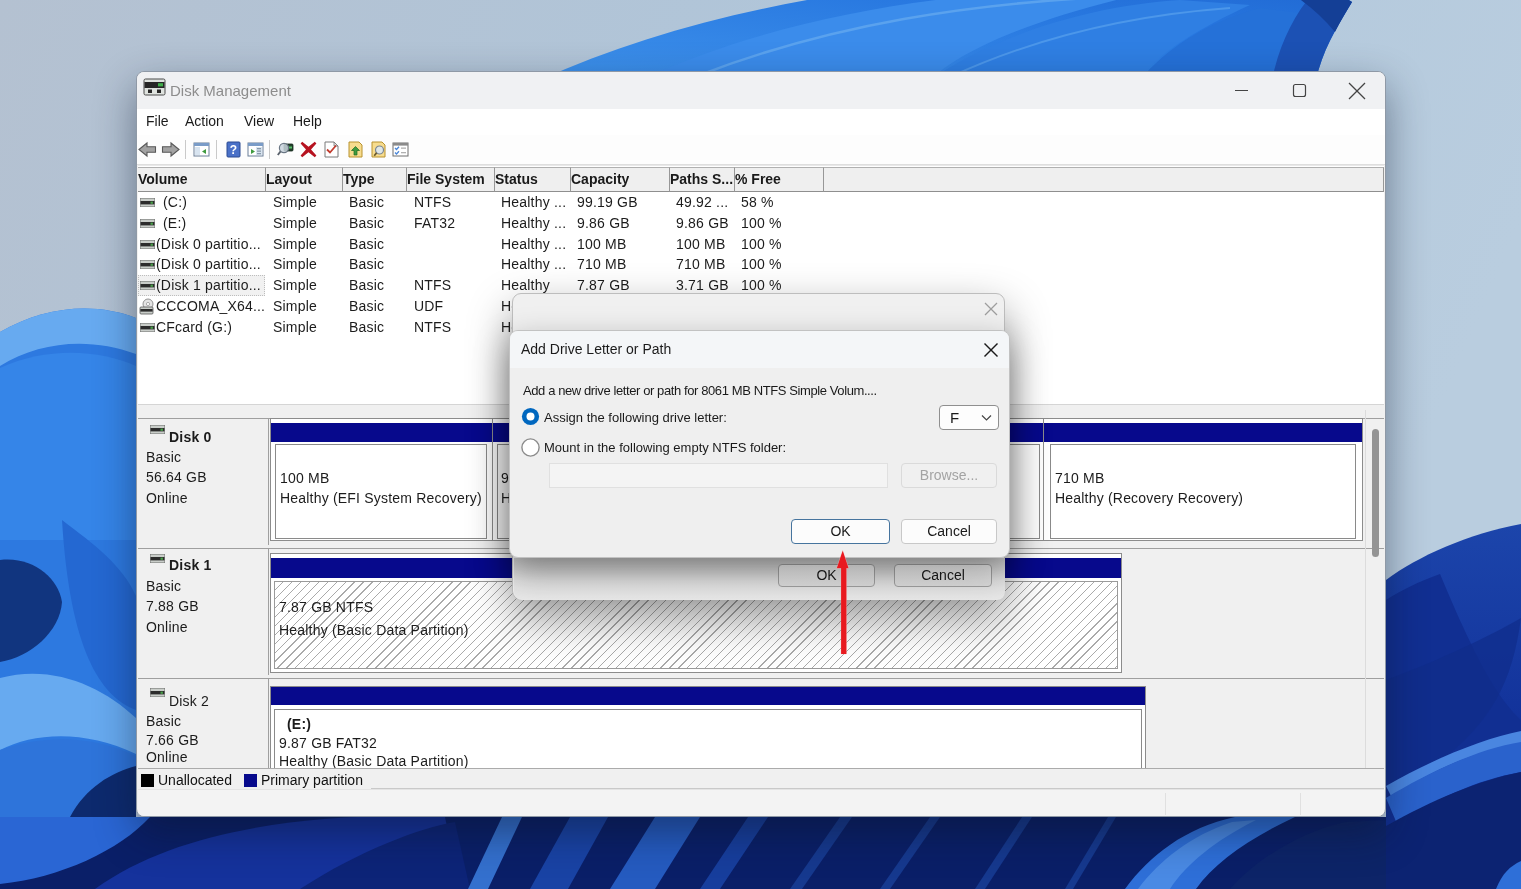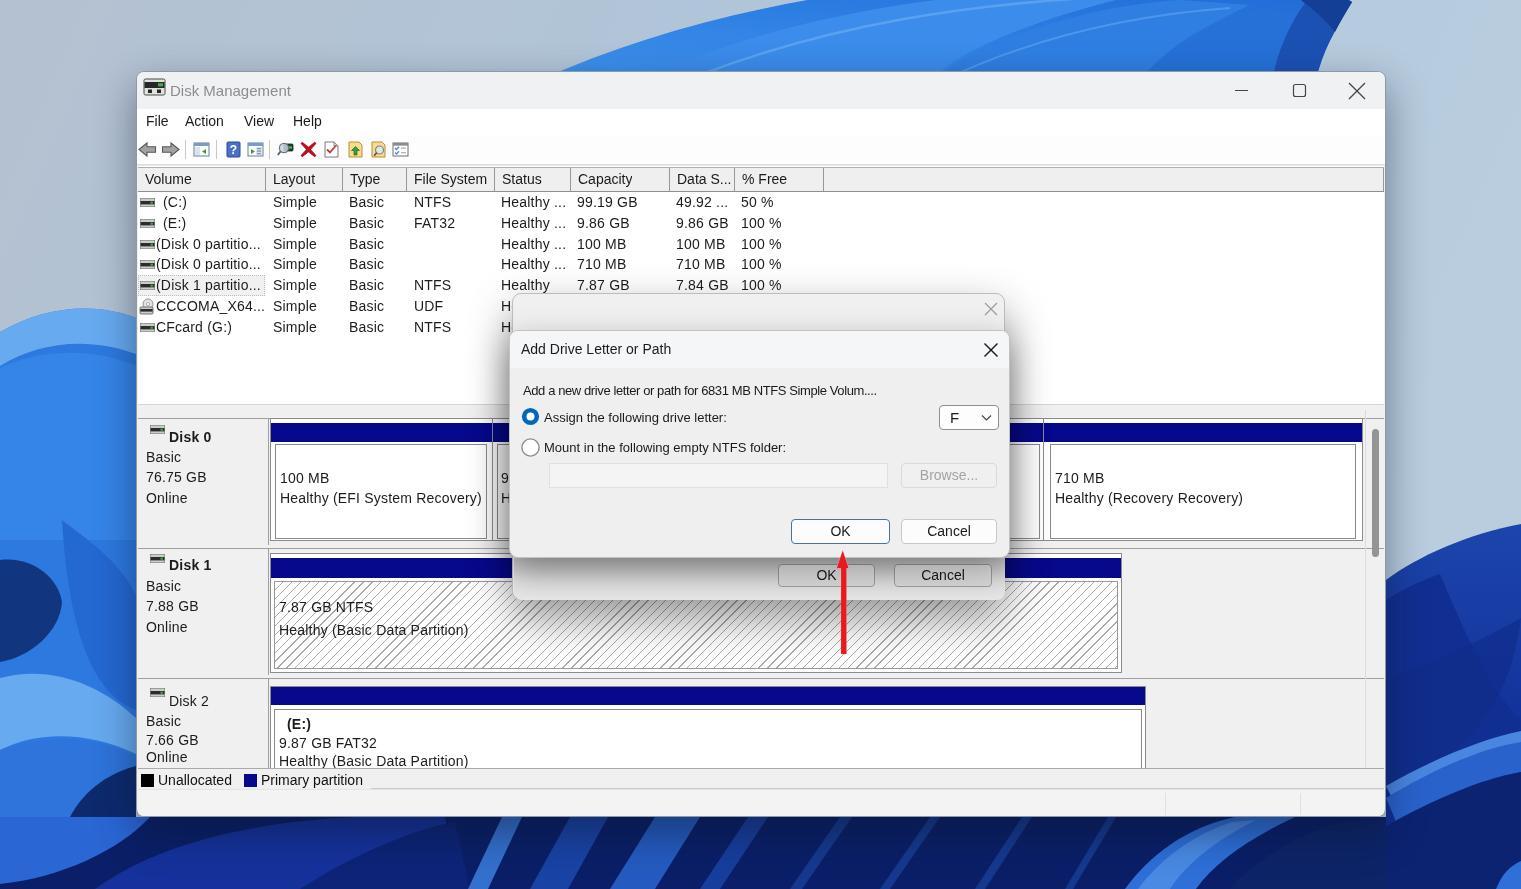--- a/index.html
+++ b/index.html
@@ -16,21 +16,21 @@
   }
   #titlebar { position:absolute; left:0; top:0; width:100%; height:37px; background:#f0f1f3; }
   #titlebar .ttl { position:absolute; left:33px; top:10px; font-size:15px; color:#8d8d8d; }
   #menubar { position:absolute; left:0; top:37px; width:100%; height:26px; background:#ffffff; font-size:14px; color:#1a1a1a; }
   #menubar span { position:absolute; top:4px; }
   #toolbar { position:absolute; left:0; top:63px; width:100%; height:30px; background:#fdfdfd; border-bottom:1px solid #dedede; }
   .tsep { position:absolute; top:5px; width:1px; height:19px; background:#c9c9c9; }
   .ticon { position:absolute; top:6px; width:17px; height:17px; }
   #listview { position:absolute; left:1px; top:93px; width:1246px; height:240px; background:#ffffff; border-top:1px solid #e8e8e8; border-bottom:1px solid #d5d5d5; }
   .hdr { position:absolute; top:1px; height:25px; background:#efefef; border-top:1px solid #b0b0b0; border-right:1px solid #979797; border-bottom:1px solid #8f8f8f; font-size:14px; color:#1a1a1a; }
-  .hdr span { position:absolute; top:3px; left:7px; white-space:nowrap; overflow:hidden; }
+  .hdr span { position:absolute; top:3px; left:0; white-space:nowrap; overflow:hidden;font-weight:bold; }
   .row { position:absolute; left:0; width:100%; height:21px; }
   .cell { position:absolute; font-size:14px; letter-spacing:0.2px; color:#1c1c1c; white-space:nowrap; top:2px; }
   .dico { position:absolute; left:2px; top:6px; width:15px; height:9px; }
   #lower { position:absolute; left:1px; top:338px; width:1246px; height:358px; background:#f0f0f0; }
   .navy { background:#07098c; }
   .rowline { position:absolute; left:0; width:100%; height:1px; background:#9f9f9f; }
   .dcell { position:absolute; left:1px; width:130px; background:#f0f0f0; border-right:1px solid #9f9f9f; }
   .gcell { position:absolute; background:#ffffff; border:1px solid #8c8c8c; }
   .pbox { position:absolute; background:#ffffff; border:1px solid #8a8a8a; }
   .ptxt { position:absolute; font-size:14px; letter-spacing:0.2px; color:#1c1c1c; white-space:nowrap; }
@@ -210,42 +210,42 @@
     <div class="hdr" style="left:269px;width:88px">
         <span>File System</span>
       </div>
     <div class="hdr" style="left:357px;width:76px">
         <span>Status</span>
       </div>
     <div class="hdr" style="left:433px;width:99px">
         <span>Capacity</span>
       </div>
     <div class="hdr" style="left:532px;width:65px">
-        <span>Data S...</span>
+        <span>Paths S...</span>
       </div>
     <div class="hdr" style="left:597px;width:89px">
         <span>% Free</span>
       </div>
     <div class="hdr" style="left:686px;width:560px">
         <span></span>
       </div>
     <div class="row" style="top:26px">
       <svg class="dico" viewBox="0 0 15 9">
           <rect x="0" y="0" width="15" height="9" rx="1" fill="#c9cdc9" stroke="#555" stroke-width="0.8"></rect>
           <rect x="0.5" y="3" width="14" height="3.4" fill="#2c2c2c"></rect>
           <rect x="10.5" y="3.6" width="2.4" height="2.2" fill="#49a049"></rect>
         </svg>
       <span class="cell" style="left:25px"> (C:)</span>
         <span class="cell" style="left:135px">Simple</span>
         <span class="cell" style="left:211px">Basic</span>
         <span class="cell" style="left:276px">NTFS</span>
         <span class="cell" style="left:363px">Healthy ...</span>
         <span class="cell" style="left:439px">99.19 GB</span>
         <span class="cell" style="left:538px">49.92 ...</span>
-        <span class="cell" style="left:603px">50 %</span>
+        <span class="cell" style="left:603px">58 %</span>
     </div>
     <div class="row" style="top:46.8px">
       <svg class="dico" viewBox="0 0 15 9">
           <rect x="0" y="0" width="15" height="9" rx="1" fill="#c9cdc9" stroke="#555" stroke-width="0.8"></rect>
           <rect x="0.5" y="3" width="14" height="3.4" fill="#2c2c2c"></rect>
           <rect x="10.5" y="3.6" width="2.4" height="2.2" fill="#49a049"></rect>
         </svg>
       <span class="cell" style="left:25px"> (E:)</span>
         <span class="cell" style="left:135px">Simple</span>
         <span class="cell" style="left:211px">Basic</span>
@@ -288,21 +288,21 @@
           <rect x="0" y="0" width="15" height="9" rx="1" fill="#c9cdc9" stroke="#555" stroke-width="0.8"></rect>
           <rect x="0.5" y="3" width="14" height="3.4" fill="#2c2c2c"></rect>
           <rect x="10.5" y="3.6" width="2.4" height="2.2" fill="#49a049"></rect>
         </svg>
       <span class="cell" style="left:18px">(Disk 1 partitio...</span>
         <span class="cell" style="left:135px">Simple</span>
         <span class="cell" style="left:211px">Basic</span>
         <span class="cell" style="left:276px">NTFS</span>
         <span class="cell" style="left:363px">Healthy</span>
         <span class="cell" style="left:439px">7.87 GB</span>
-        <span class="cell" style="left:538px">7.84 GB</span>
+        <span class="cell" style="left:538px">3.71 GB</span>
         <span class="cell" style="left:603px">100 %</span>
     </div>
     <div class="row" style="top:130px">
       <svg class="abs" style="left:1px;top:2px" width="17" height="17" viewBox="0 0 17 17">
           <circle cx="9" cy="6" r="5" fill="#e4e4e4" stroke="#888" stroke-width="0.9"></circle>
           <circle cx="9" cy="6" r="1.6" fill="#fff" stroke="#999" stroke-width="0.8"></circle>
           <rect x="1" y="9" width="13" height="7" rx="1" fill="#c9cdc9" stroke="#555" stroke-width="0.8"></rect>
           <rect x="1.4" y="11" width="12.2" height="2.6" fill="#2c2c2c"></rect>
         </svg>
       <span class="cell" style="left:18px">CCCOMA_X64...</span>
@@ -329,21 +329,21 @@
 
     <div class="rowline" style="top:8px"></div>
     <div class="dcell" style="top:9px;height:126px">
       <svg class="abs" style="left:11px;top:6px" width="15" height="9" viewBox="0 0 15 9">
           <rect x="0" y="0" width="15" height="9" rx="1" fill="#c9cdc9" stroke="#555" stroke-width="0.8"></rect>
           <rect x="0.5" y="3" width="14" height="3.4" fill="#2c2c2c"></rect>
           <rect x="10.5" y="3.6" width="2.4" height="2.2" fill="#49a049"></rect>
         </svg>
       <div class="dlab" style="left:30px;top:9.5px;font-weight:bold">Disk 0</div>
       <div class="dlab" style="top:29.5px">Basic</div>
-      <div class="dlab" style="top:50px">76.75 GB</div>
+      <div class="dlab" style="top:50px">56.64 GB</div>
       <div class="dlab" style="top:70.5px">Online</div>
     </div>
     <div class="gcell" style="left:132px;top:8px;width:222.5px;height:123px"></div>
     <div class="abs navy" style="left:133px;top:13px;width:220.5px;height:19px"></div>
     <div class="pbox" style="left:137px;top:34px;width:212px;height:95px"></div>
     <div class="ptxt" style="left:142px;top:59.5px">100 MB</div>
     <div class="ptxt" style="left:142px;top:79.5px">Healthy (EFI System Recovery)</div>
     <div class="gcell" style="left:353.5px;top:8px;width:552.5px;height:123px"></div>
     <div class="abs navy" style="left:354.5px;top:13px;width:550.5px;height:19px"></div>
     <div class="pbox" style="left:358.5px;top:34px;width:543.5px;height:95px"></div>
@@ -418,21 +418,21 @@
   <div class="wbtn" style="left:265px;top:270px;width:97px;height:23px;background:linear-gradient(#efefef,#dfdfdf);border:1px solid #a2a2a2;line-height:21px">OK</div>
   <div class="wbtn" style="left:381px;top:270px;width:98px;height:23px;background:linear-gradient(#efefef,#dfdfdf);border:1px solid #a2a2a2;line-height:21px">Cancel</div>
 </div>
 <div id="dlgfront">
   <div class="abs" style="left:0;top:0;width:499px;height:37px;background:#f4f6f8;border-radius:8px 8px 0 0"></div>
   <div class="abs" style="left:11px;top:10px;font-size:14px;color:#1b1b1b">Add Drive Letter or Path</div>
   <svg class="abs" style="left:473px;top:11px" width="16" height="16" viewBox="0 0 16 16">
       <line x1="1.5" y1="1.5" x2="14.5" y2="14.5" stroke="#1b1b1b" stroke-width="1.4"></line>
       <line x1="14.5" y1="1.5" x2="1.5" y2="14.5" stroke="#1b1b1b" stroke-width="1.4"></line>
     </svg>
-  <div class="abs" style="left:13px;top:51.5px;font-size:13px;letter-spacing:-0.4px;color:#1a1a1a">Add a new drive letter or path for 6831 MB NTFS Simple Volum....</div>
+  <div class="abs" style="left:13px;top:51.5px;font-size:13px;letter-spacing:-0.4px;color:#1a1a1a">Add a new drive letter or path for 8061 MB NTFS Simple Volum....</div>
   <svg class="abs" style="left:11px;top:76px" width="19" height="19" viewBox="0 0 19 19">
       <circle cx="9.5" cy="9.5" r="8.6" fill="#0067bf"></circle>
       <circle cx="9.5" cy="9.5" r="4" fill="#ffffff"></circle>
     </svg>
   <div class="abs" style="left:34px;top:78.5px;font-size:13px;color:#1a1a1a">Assign the following drive letter:</div>
   <div class="abs" style="left:429px;top:74px;width:60px;height:25px;background:#fdfdfd;border:1px solid #8f8f8f;border-radius:4px">
     <span class="abs" style="left:10px;top:3px;font-size:15px;color:#1a1a1a">F</span>
     <svg class="abs" style="left:41px;top:8px" width="11" height="8" viewBox="0 0 11 8">
         <path d="M1,1.5 L5.5,6 L10,1.5" fill="none" stroke="#454545" stroke-width="1.2"></path>
       </svg>

